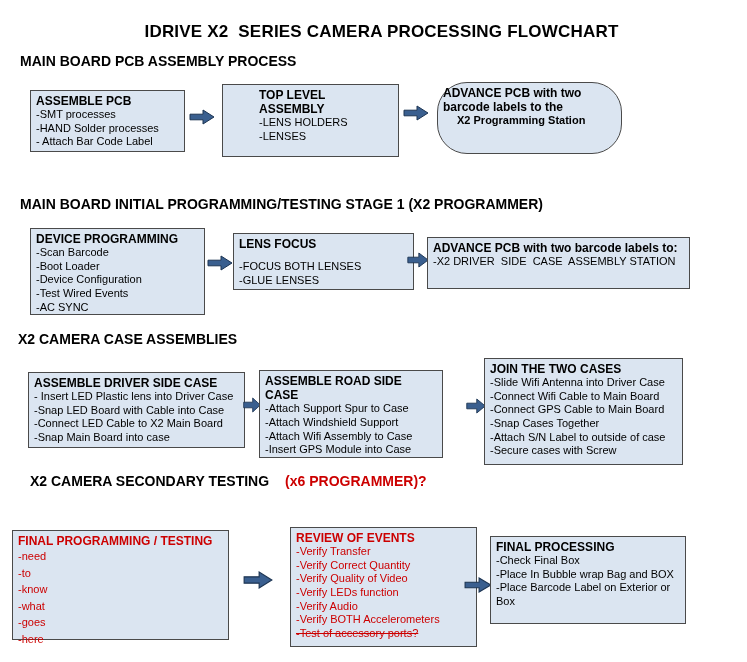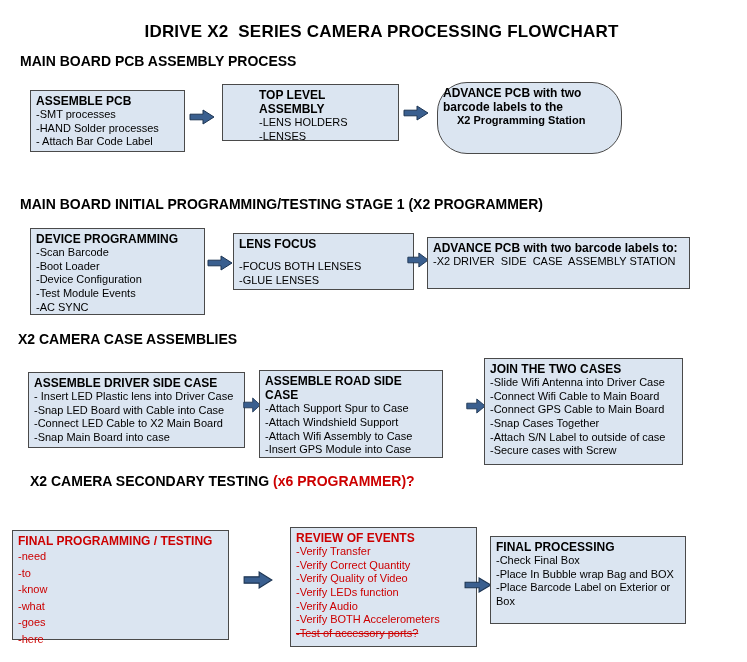--- a/index.html
+++ b/index.html
@@ -7,21 +7,21 @@
   .canvas { position:relative; width:747px; height:662px; background:#fff; overflow:hidden; }
 
   .title {
     position:absolute; left:0; top:14px; width:100%; margin:8px;
     text-align:center; font-size:17px; font-weight:bold;
     white-space:pre-wrap; letter-spacing:.2px;
   }
   .section-heading {
     position:absolute; font-size:14px; font-weight:bold; white-space:nowrap;
   }
-  .section-heading .suffix { color:var(--red); margin-left:4px; }
+  .section-heading .suffix { color:var(--red); margin-left:16px; }
 
   .box {
     position:absolute; box-sizing:border-box;
     background:var(--box_fill);
     border:1px solid var(--box_border);
     padding:3px 5px;
   }
   .box-title { font-size:12px; font-weight:bold; line-height:1.18; }
   .box-line  { font-size:11px; line-height:1.24; white-space:pre-wrap; }
   .bold-items .box-line { font-weight:bold; }
@@ -47,21 +47,21 @@
     <div class="box-title">ASSEMBLE PCB</div>
     <div class="box-line">-SMT processes</div>
     <div class="box-line">-HAND Solder processes</div>
     <div class="box-line">- Attach Bar Code Label</div>
   </div>
 
   <svg class="arrow" style="left:189px; top:109px;" width="26" height="16" viewBox="0 0 26 16" preserveAspectRatio="none">
       <path d="M1,5.2 L14,5.2 L14,1 L25,8 L14,15 L14,10.8 L1,10.8 Z"></path>
     </svg>
 
-  <div class="box" style="left:222px; top:84px; width:177px; height:57px;padding-left:36px;">
+  <div class="box" style="left:222px; top:84px; width:177px; height:73px;padding-left:36px;">
     <div class="box-title">TOP LEVEL ASSEMBLY</div>
     <div class="box-line">-LENS HOLDERS</div>
     <div class="box-line">-LENSES</div>
   </div>
 
   <svg class="arrow" style="left:403px; top:105px;" width="26" height="16" viewBox="0 0 26 16" preserveAspectRatio="none">
       <path d="M1,5.2 L14,5.2 L14,1 L25,8 L14,15 L14,10.8 L1,10.8 Z"></path>
     </svg>
 
   <div class="box bold-items" style="left:437px; top:82px; width:185px; height:72px;border-radius:30px;">
@@ -69,21 +69,21 @@
     <div class="box-line indent">X2 Programming Station</div>
   </div>
 
   <div class="section-heading" style="left:20px; top:196px;">MAIN BOARD INITIAL PROGRAMMING/TESTING STAGE 1 (X2 PROGRAMMER)</div>
 
   <div class="box" style="left:30px; top:228px; width:175px; height:87px;">
     <div class="box-title">DEVICE PROGRAMMING</div>
     <div class="box-line">-Scan Barcode</div>
     <div class="box-line">-Boot Loader</div>
     <div class="box-line">-Device Configuration</div>
-    <div class="box-line">-Test Module Events</div>
+    <div class="box-line">-Test Wired Events</div>
     <div class="box-line">-AC SYNC</div>
   </div>
 
   <svg class="arrow" style="left:207px; top:255px;" width="26" height="16" viewBox="0 0 26 16" preserveAspectRatio="none">
       <path d="M1,5.2 L14,5.2 L14,1 L25,8 L14,15 L14,10.8 L1,10.8 Z"></path>
     </svg>
 
   <div class="box" style="left:233px; top:233px; width:181px; height:57px;">
     <div class="box-title">LENS FOCUS</div>
     <div class="box-line gap-top">-FOCUS BOTH LENSES</div>

